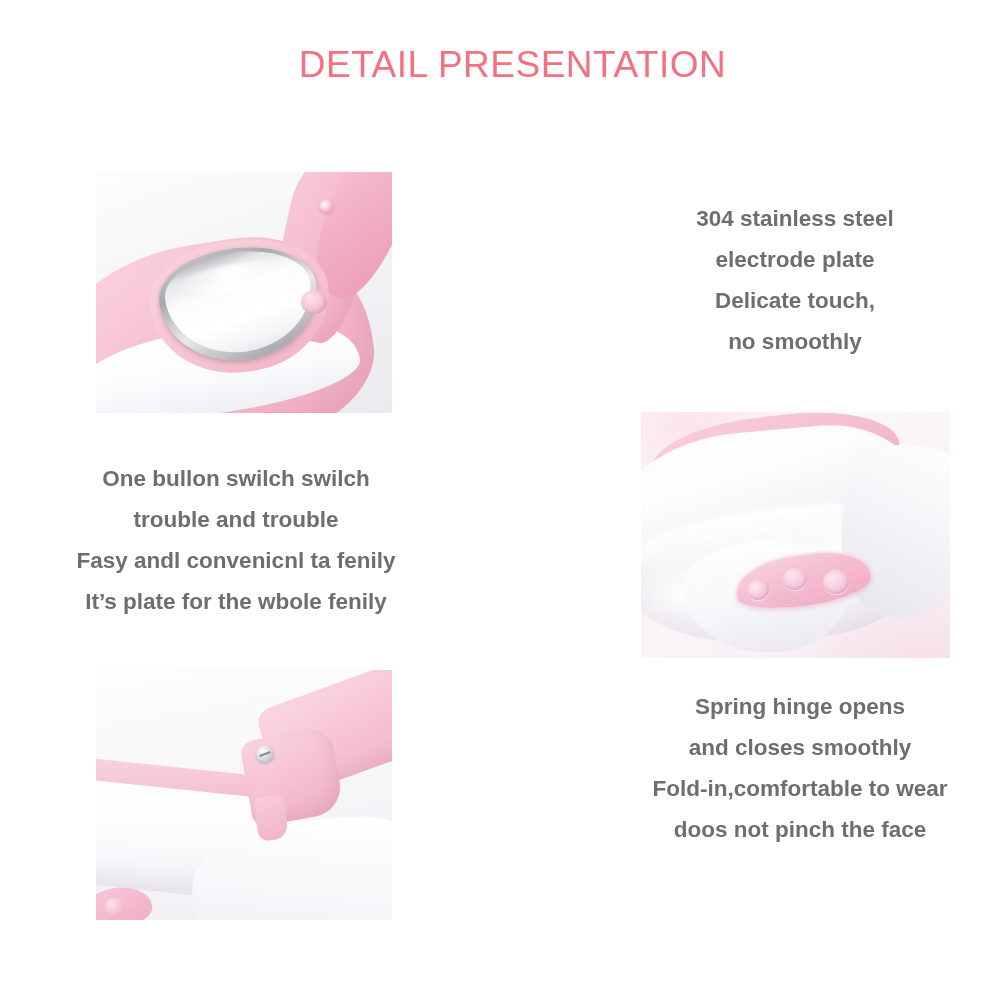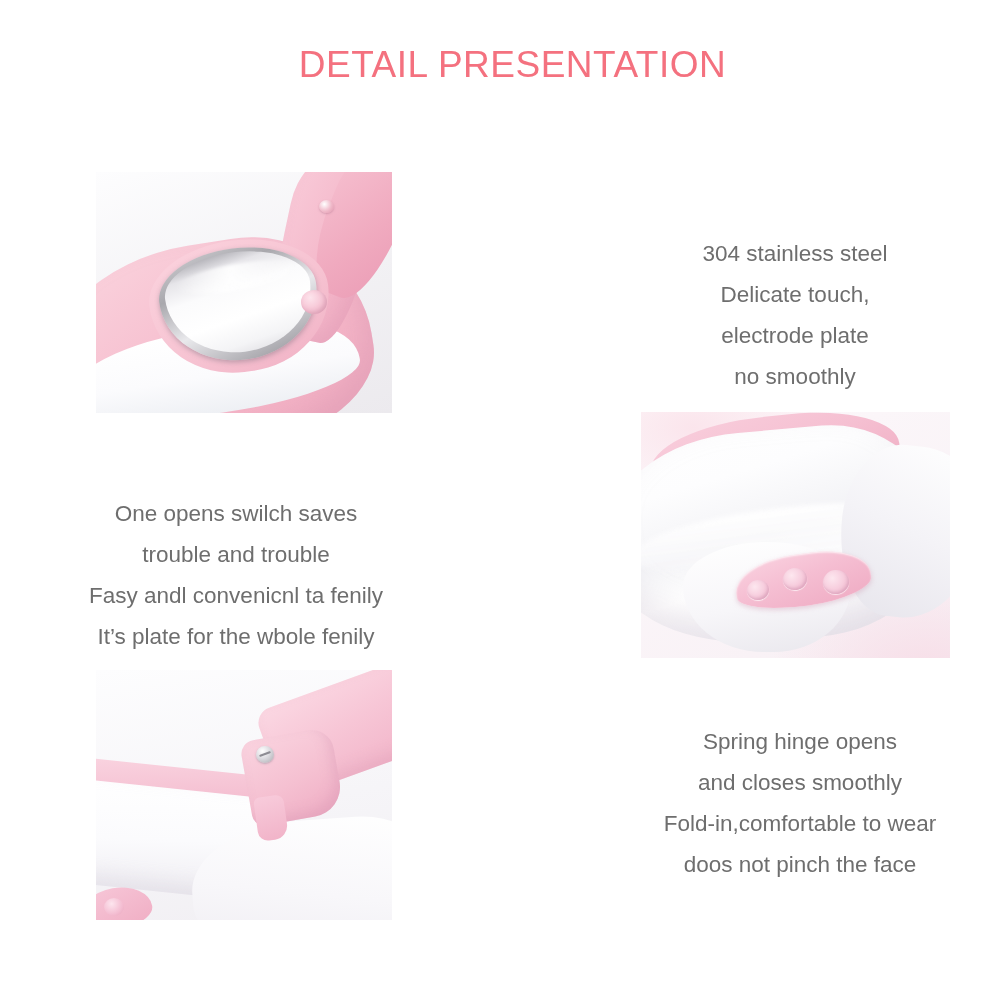--- a/index.html
+++ b/index.html
@@ -30,23 +30,22 @@
     padding-left: 19px;
   }
 
   
   .caption {
     position: absolute;
     text-align: center;
     color: #6e6e6e;
     font-size: 22.5px;
     line-height: 41px;
-    font-weight: 400;
+    font-weight: 700;
     white-space: nowrap;
-    margin-top: 35px;
   }
   .caption .line { display: block; }
 
   
   .photo {
     position: absolute;
     overflow: hidden;
     background: #f4f3f5;
   }
 
@@ -332,27 +331,27 @@
   <div class="screw"></div>
   <div class="bezel"></div>
   <div class="electrode-rim"></div>
   <div class="electrode-face"></div>
   <div class="electrode-glint"></div>
   <div class="side-knob"></div>
 </div>
 
 <div class="caption" id="caption-electrode">
   <span class="line">304 stainless steel</span>
+  <span class="line">electrode plate</span>
   <span class="line">Delicate touch,</span>
-  <span class="line">electrode plate</span>
   <span class="line">no smoothly</span>
 </div>
 
 <div class="caption" id="caption-switch">
-  <span class="line">One opens swilch saves</span>
+  <span class="line">One bullon swilch swilch</span>
   <span class="line">trouble and trouble</span>
   <span class="line">Fasy andl convenicnl ta fenily</span>
   <span class="line">It’s plate for the wbole fenily</span>
 </div>
 
 <div class="photo" id="photo-buttons">
   <div class="backdrop"></div>
   <div class="pink-band"></div>
   <div class="shell"></div>
   <div class="ridge"></div>

